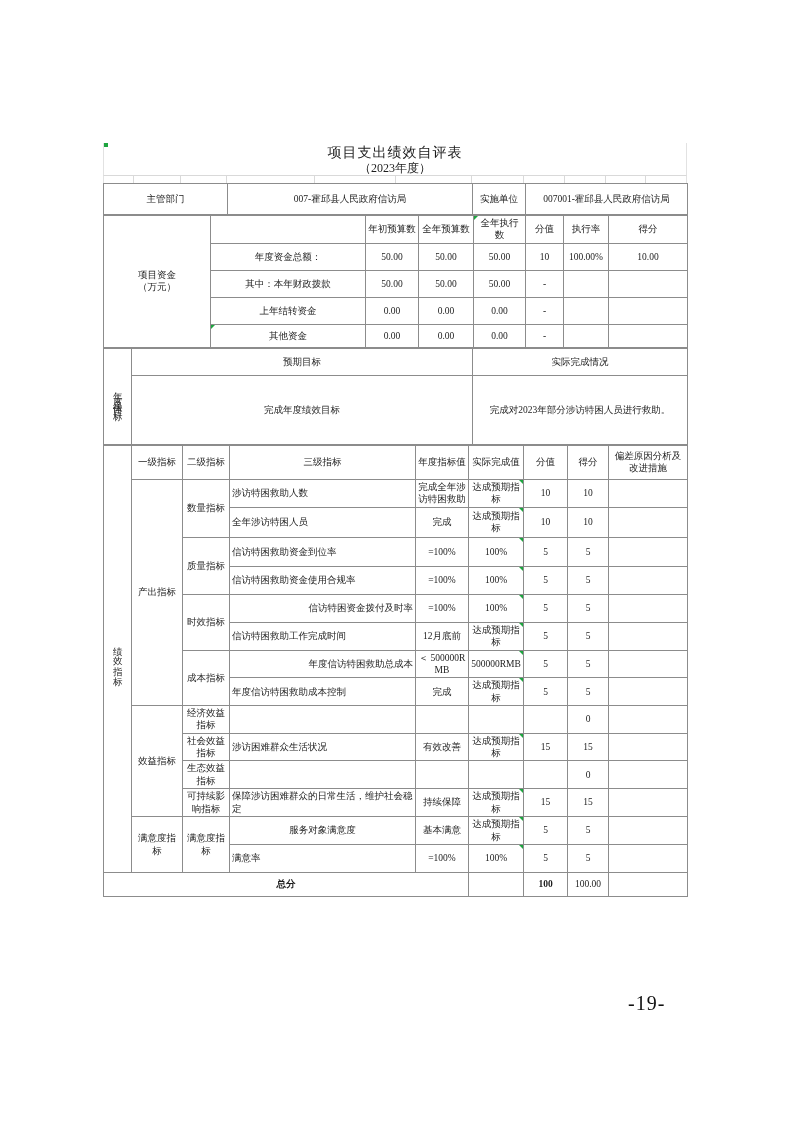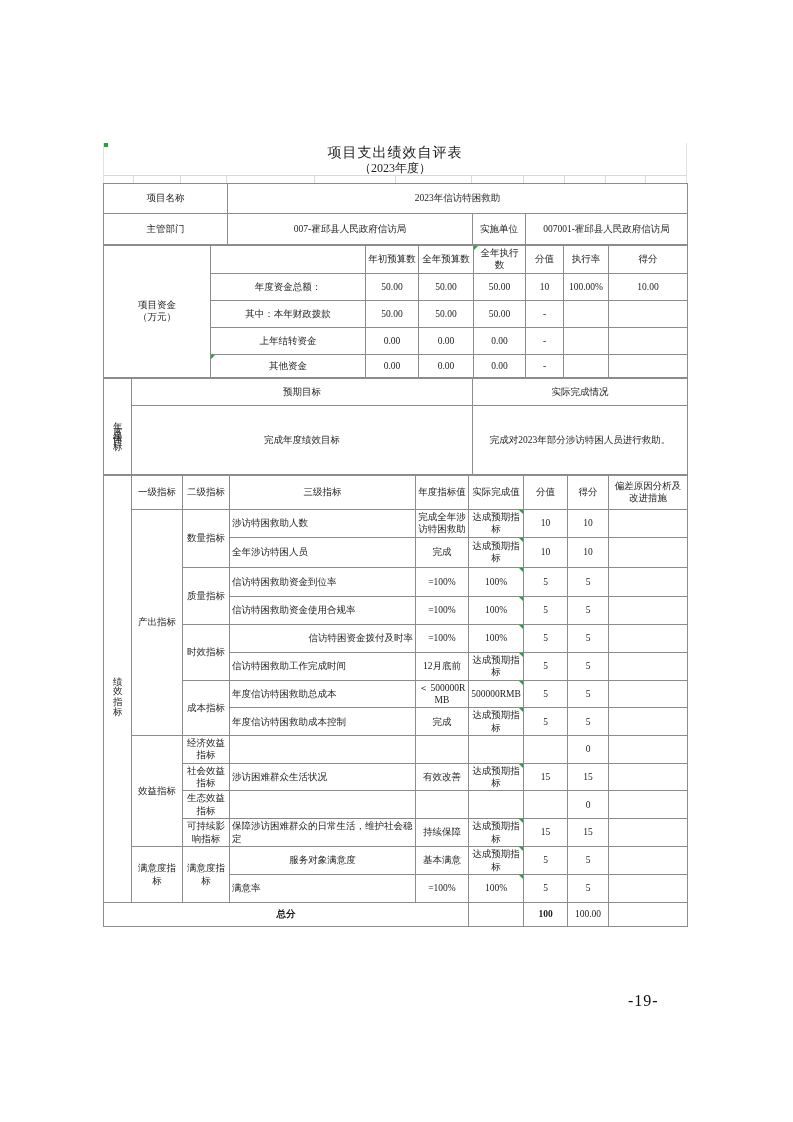--- a/index.html
+++ b/index.html
@@ -20,21 +20,21 @@
   table.sec{border:1px solid #6a6a6a;}
   .v{writing-mode:vertical-rl;text-orientation:upright;letter-spacing:4px;padding:2px 0;}
   .v4{letter-spacing:10px;}
   .pre{white-space:pre-line;}
   .gm-l{position:relative;margin-top:17px;}
   .gm-l::before{content:"";position:absolute;left:0;top:0;border-top:4px solid #1da53f;border-right:4px solid transparent;}
   .gm-r{position:relative;}
   .gm-r::after{content:"";position:absolute;right:0;top:0;border-top:4px solid #1da53f;border-left:4px solid transparent;}
   .note{position:absolute;left:100px;top:903px;width:604px;font-size:20px;line-height:43px;
         text-indent:2em;text-align:justify;color:#111;}
-  .pageno{position:absolute;left:628px;top:992px;font-size:16px;color:#111;letter-spacing:1px;}
+  .pageno{position:absolute;left:628px;top:992px;font-size:20px;color:#111;letter-spacing:1px;}
 </style>
 </head>
 <body>
 
 <div class="page">
   <div class="sheet">
 
     <div class="titlebar">
       <span class="corner-dot"></span>
       <span>项目支出绩效自评表</span>
@@ -54,24 +54,20 @@
     </div>
 
     <table class="sec">
       <colgroup>
           <col style="width:124px">
           <col style="width:245px">
           <col style="width:53px">
           <col style="width:162px">
         </colgroup>
       <tbody>
-          <tr style="height:30px">
-        <td>项目名称</td>
-        <td colspan="3">2023年信访特困救助</td>
-      </tr>
       <tr style="height:31px">
         <td>主管部门</td>
         <td>007-霍邱县人民政府信访局</td>
         <td>实施单位</td>
         <td>007001-霍邱县人民政府信访局</td>
       </tr>
     </tbody>
       </table>
 
     <table class="sec">
@@ -226,21 +222,21 @@
       <tr style="height:28px">
         <td style="text-align:left">信访特困救助工作完成时间</td>
         <td>12月底前</td>
         <td class="gm-r">达成预期指标</td>
         <td>5</td>
         <td>5</td>
         <td></td>
       </tr>
       <tr style="height:27px">
         <td rowspan="2">成本指标</td>
-        <td style="text-align:left">年度信访特困救助总成本</td>
+        <td style="text-align:right">年度信访特困救助总成本</td>
         <td>＜ 500000RMB</td>
         <td class="gm-r">500000RMB</td>
         <td>5</td>
         <td>5</td>
         <td></td>
       </tr>
       <tr style="height:27px">
         <td style="text-align:left">年度信访特困救助成本控制</td>
         <td>完成</td>
         <td class="gm-r">达成预期指标</td>

